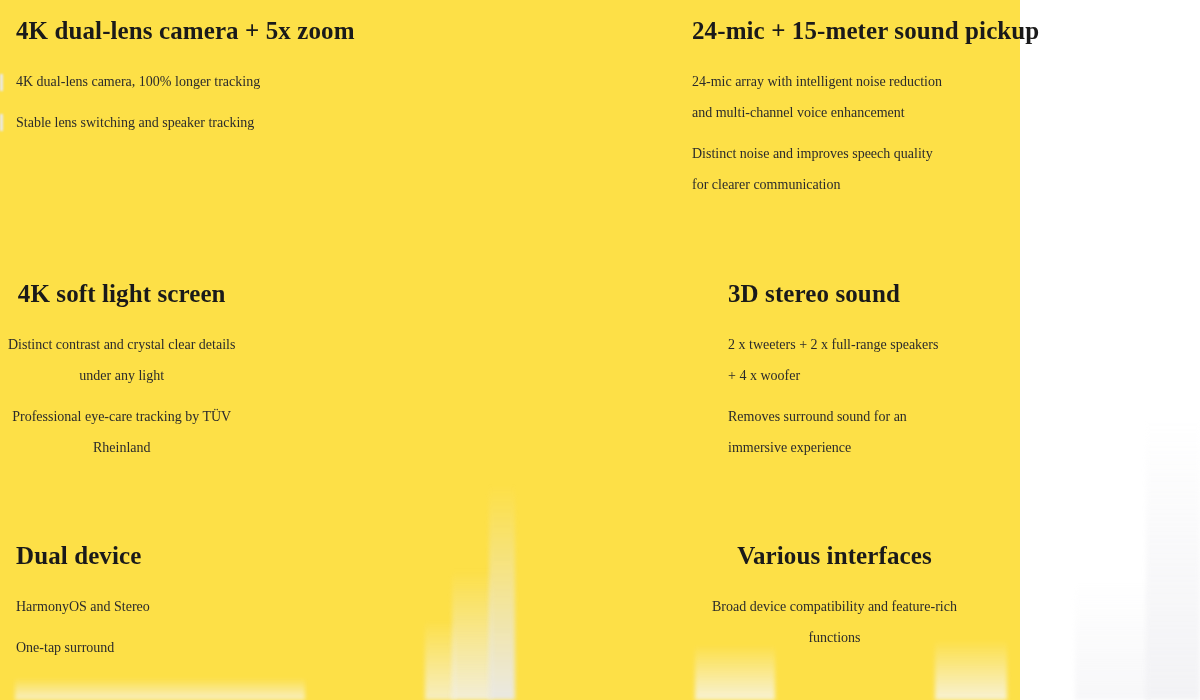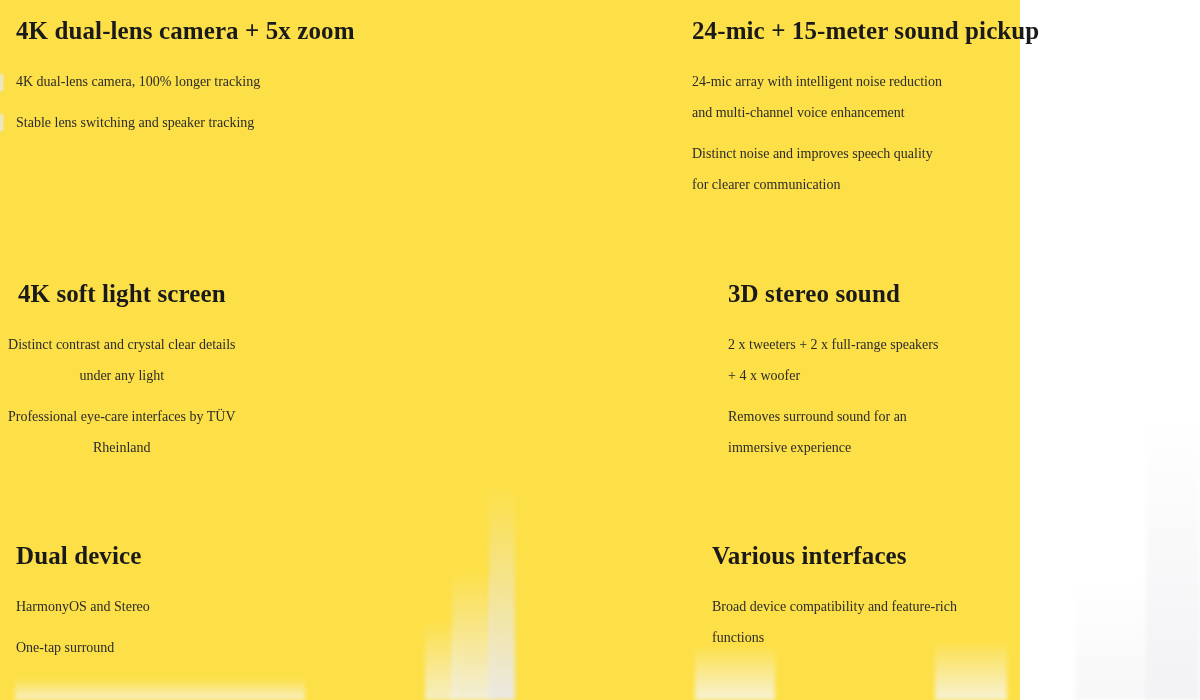--- a/index.html
+++ b/index.html
@@ -35,21 +35,21 @@
     white-space: pre;
     margin: 10px 0 0 0;
   }
   .feature p:first-of-type { margin-top: 19px; }
 
   .pos-l1 { left: 16px;  top: 14px; }
   .pos-r1 { left: 692px; top: 14px; }
   .pos-l2 { left: 8px;  top: 277px; text-align: center; }
   .pos-r2 { left: 712px; top: 277px; margin-left: 16px; }
   .pos-l3 { left: 16px;  top: 539px; }
-  .pos-r3 { left: 712px; top: 539px; }
+  .pos-r3 { left: 712px; top: 539px; text-align: center; }
 
   
   .ba { position: absolute; pointer-events: none; filter: blur(2px); }
   .ba-a {
     left: 452px; bottom: 0; width: 40px; height: 130px;
     background: linear-gradient(to bottom, rgba(240,240,242,0), rgba(240,240,242,0.85));
   }
   .ba-b {
     left: 489px; bottom: 0; width: 26px; height: 215px;
     background: linear-gradient(to bottom, rgba(233,233,236,0), rgba(233,233,236,0.95));
@@ -112,21 +112,21 @@
     <p>24-mic array with intelligent noise reduction
 and multi-channel voice enhancement</p>
     <p>Distinct noise and improves speech quality
 for clearer communication</p>
   </section>
 
   <section class="feature pos-l2">
     <h2>4K soft light screen</h2>
     <p>Distinct contrast and crystal clear details
 under any light</p>
-    <p>Professional eye-care interfaces by TÜV
+    <p>Professional eye-care tracking by TÜV
 Rheinland</p>
   </section>
 
   <section class="feature pos-r2">
     <h2>3D stereo sound</h2>
     <p>2 x tweeters + 2 x full-range speakers
 + 4 x woofer</p>
     <p>Removes surround sound for an
 immersive experience</p>
   </section>

